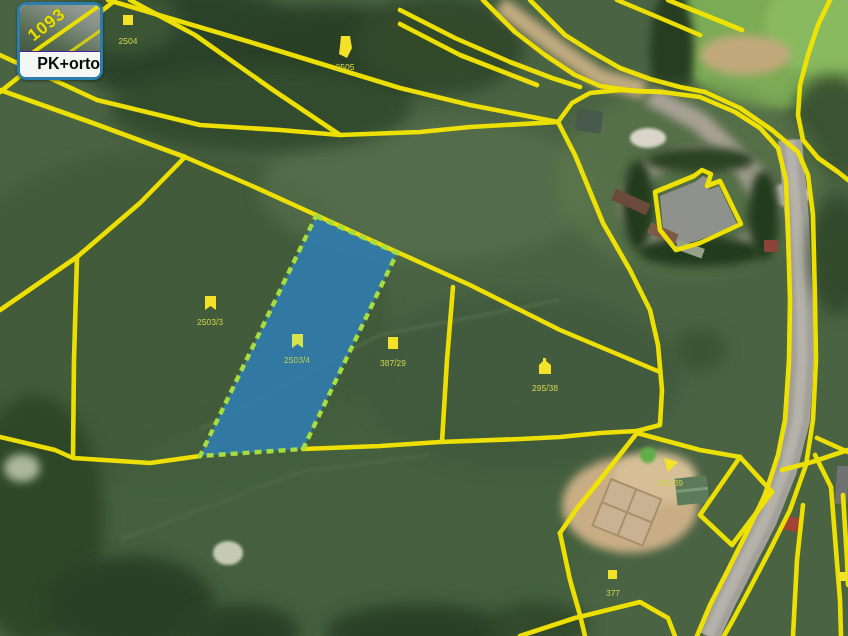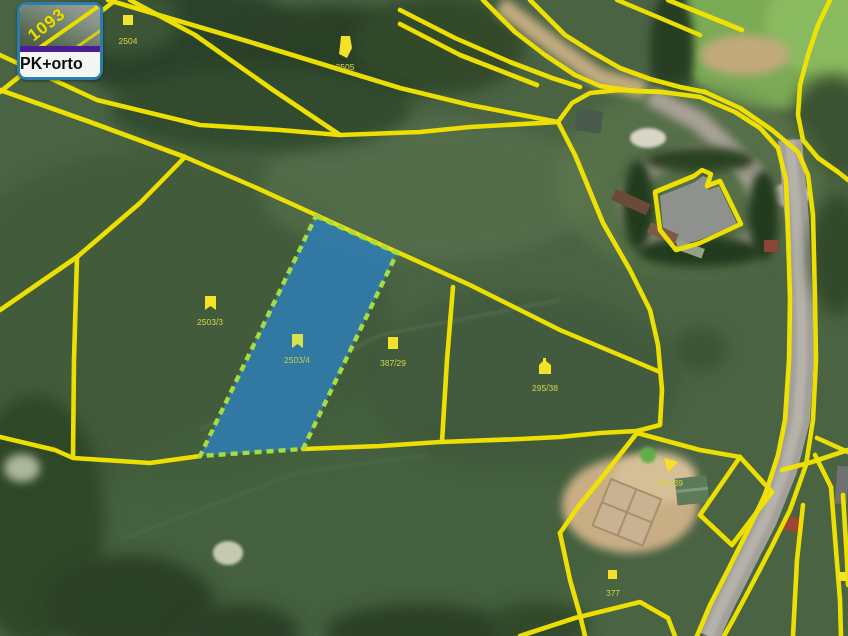--- a/index.html
+++ b/index.html
@@ -12,21 +12,21 @@
     overflow:hidden;box-sizing:border-box;cursor:pointer;
     box-shadow:0 1px 3px rgba(0,0,0,.45);z-index:5;}
   #layerThumb{position:relative;width:100%;height:53px;
     background:linear-gradient(205deg,#97a096 0%,#8a948b 22%,#70816f 45%,#53684e 70%,#3d533d 100%);}
   #layerThumb .tline{position:absolute;background:#e8df00;}
   #thumbNum{position:absolute;left:6px;top:10px;color:#e9e000;font-weight:bold;
     font-size:17px;transform:rotate(-38deg);letter-spacing:1px;
     text-shadow:0 0 1px #7a7400;}
   #layerLabel{position:absolute;left:0;right:0;bottom:0;height:25px;
     background:#f4f6f4;color:#0b0b0b;font-weight:bold;font-size:16px;
-    text-align:left;line-height:24px;border-top:6px solid #4c1d95;}
+    text-align:right;line-height:24px;border-top:1px solid #4c1d95;}
   
   #watermark{position:absolute;left:2px;top:8px;display:flex;align-items:center;
     z-index:9;pointer-events:none;}
   #wmText{font-family:"DejaVu Sans",sans-serif;font-weight:bold;font-size:38px;
     color:rgba(235,239,241,0.78);letter-spacing:0px;
     text-shadow:0 1px 2px rgba(35,45,55,.5),0 0 1px rgba(255,255,255,.55);}
   #cartIcon{opacity:.8;margin-right:-2px;margin-top:10px;}
 </style>
 </head>
 <body>

